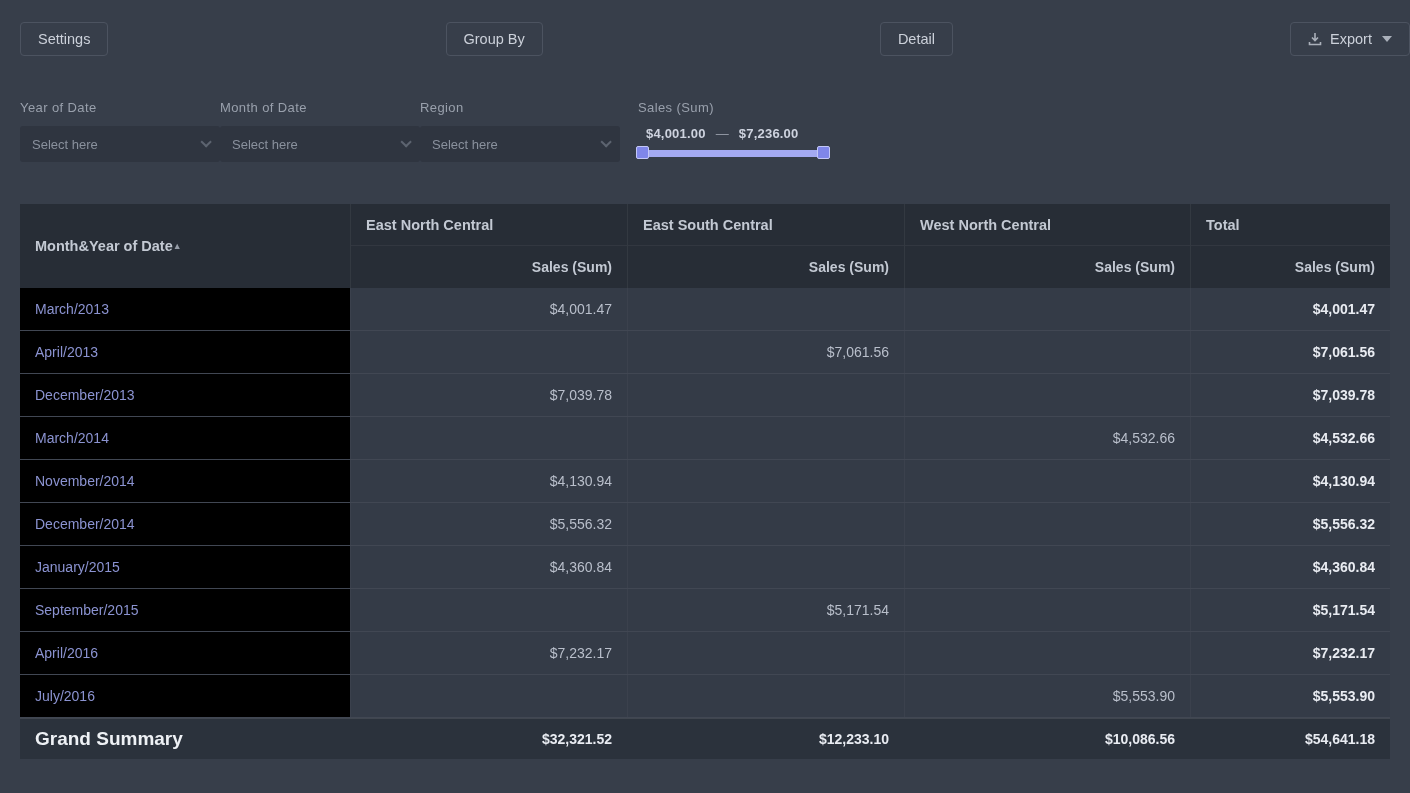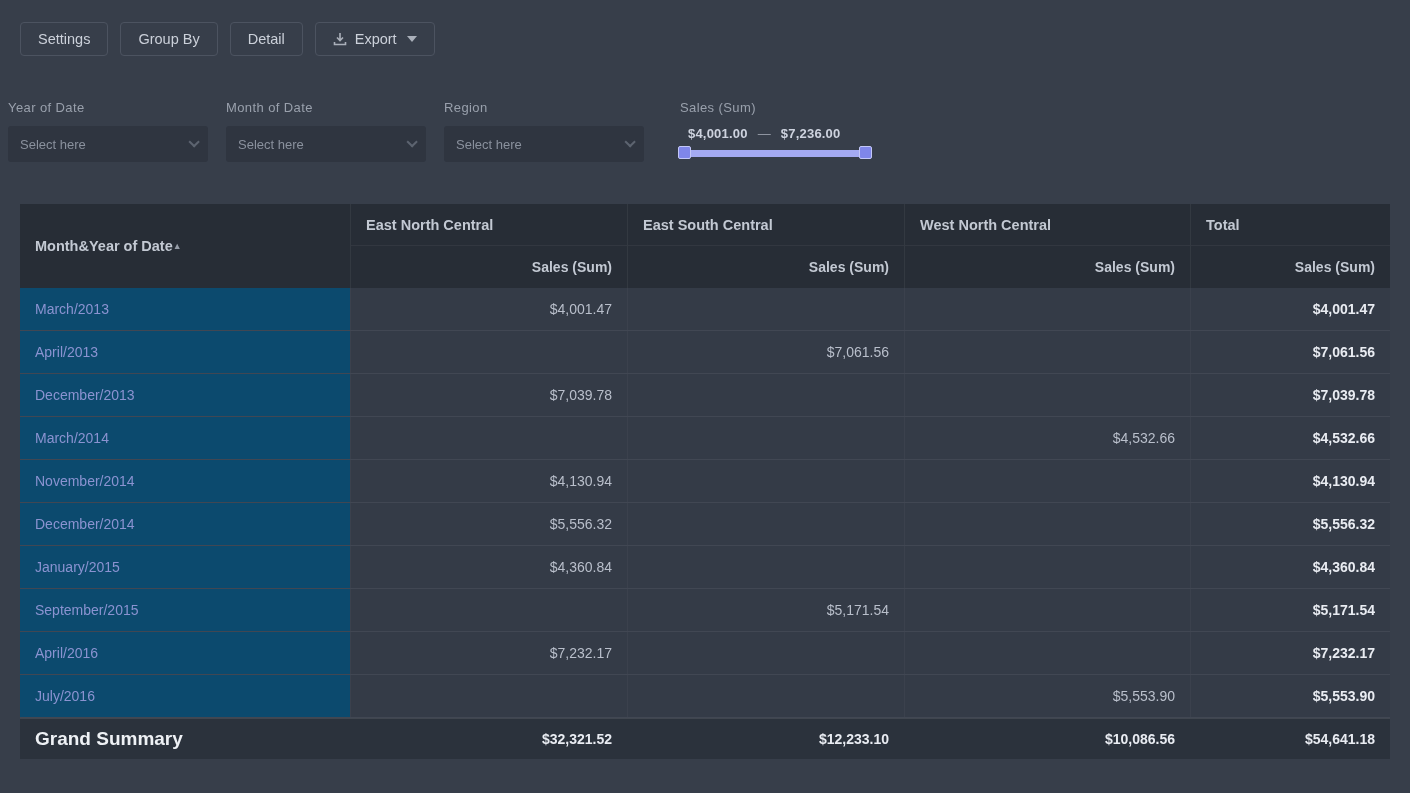--- a/index.html
+++ b/index.html
@@ -3,37 +3,37 @@
 <meta charset="utf-8">
 <style>
   * { box-sizing: border-box; margin: 0; padding: 0; }
   html,body { width:1410px; height:793px; overflow:hidden; }
   body {
     background:#373e4a;
     font-family:"Liberation Sans", sans-serif;
     color:#c6ccd6;
   }
   
-  .toolbar { display:flex; gap:12px; margin:22px 0 0 20px; }
+  .toolbar { display:flex; gap:12px; margin:22px 0 0 20px;justify-content:space-between; }
   .tbtn {
     display:inline-flex; align-items:center; gap:8px;
     height:34px; padding:0 17px;
     background:transparent;
     border:1px solid #4c5360; border-radius:4px;
     color:#ccd1da; font-size:14.5px; font-family:inherit;
     cursor:pointer;
   }
   .dl-icon { width:14px; height:14px; display:inline-block; }
   .caret-down {
     width:0; height:0; display:inline-block;
     border-left:5px solid transparent; border-right:5px solid transparent;
     border-top:6px solid #aab0ba; margin-left:2px;
   }
   
-  .filters { display:flex; align-items:flex-start; gap:18px; margin:44px 0 0 8px; }
+  .filters { display:flex; align-items:flex-start; margin:44px 0 0 20px; }
   .filter-group { width:200px; }
   .filter-label { font-size:13px; color:#99a0ac; letter-spacing:.4px; margin-bottom:11px; }
   .select {
     height:36px; background:#2f3540; border-radius:3px;
     display:flex; align-items:center; justify-content:space-between;
     padding:0 12px; cursor:pointer;
   }
   .select .ph { font-size:13px; color:#8a919d; }
   .chev {
     width:8px; height:8px; border-right:2px solid #5d6470; border-bottom:2px solid #5d6470;
@@ -63,21 +63,21 @@
     padding-left:15px; font-size:14.5px; font-weight:600; color:#c3c9d3;
     border-bottom:1px solid rgba(255,255,255,0.05);
   }
   .measure {
     height:42px; display:flex; align-items:center; justify-content:flex-end;
     padding-right:15px; font-size:14px; font-weight:700; color:#c3c9d3;
   }
   .trow { display:flex; border-bottom:1px solid rgba(255,255,255,0.05); }
   .cell { height:42px; display:flex; align-items:center; font-size:14px; }
   .cell.label {
-    background:#0c4a6e; color:#8b93d1; padding-left:15px; cursor:pointer;
+    background:#000000; color:#8b93d1; padding-left:15px; cursor:pointer;
   }
   .cell.val {
     background:#343b47; color:#b9bfcb; justify-content:flex-end; padding-right:15px;
     border-left:1px solid rgba(255,255,255,0.035);
   }
   .cell.val.total { color:#e9ecf2; font-weight:700; }
   .summary { display:flex; background:#2b323c; border-top:1px solid rgba(255,255,255,0.1); }
   .summary .cell { height:40px; background:transparent; }
   .summary .slabel { padding-left:15px; font-weight:700; color:#eef1f5; font-size:19px; }
   .summary .val { justify-content:flex-end; padding-right:15px; font-weight:700; color:#e9ecf2; border-left:none;text-align:right; }

